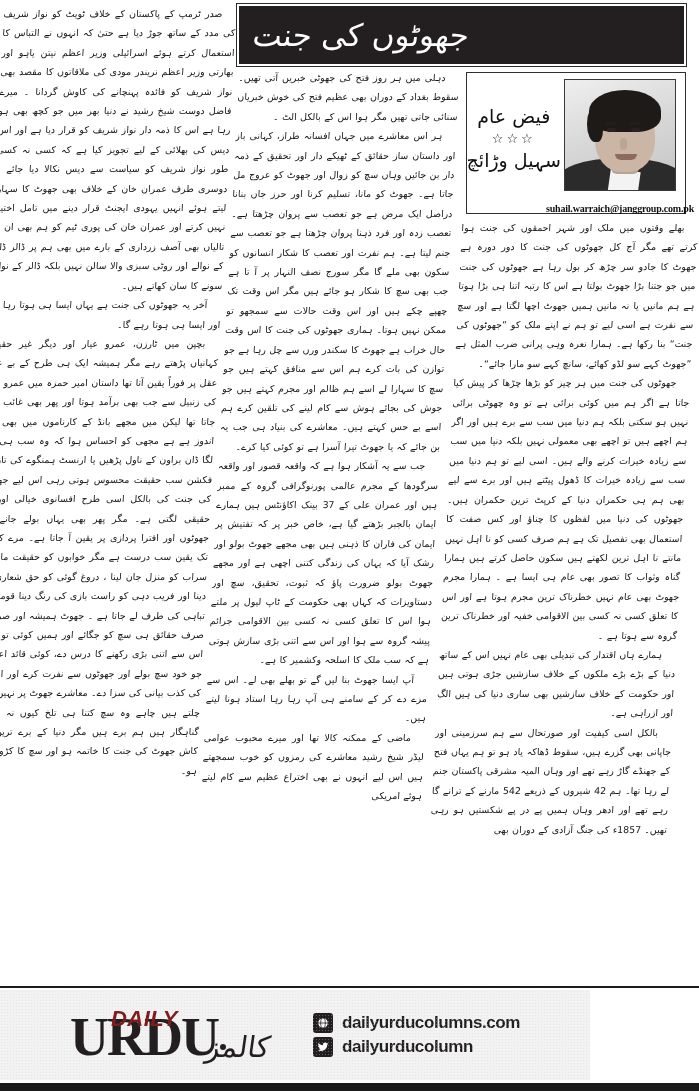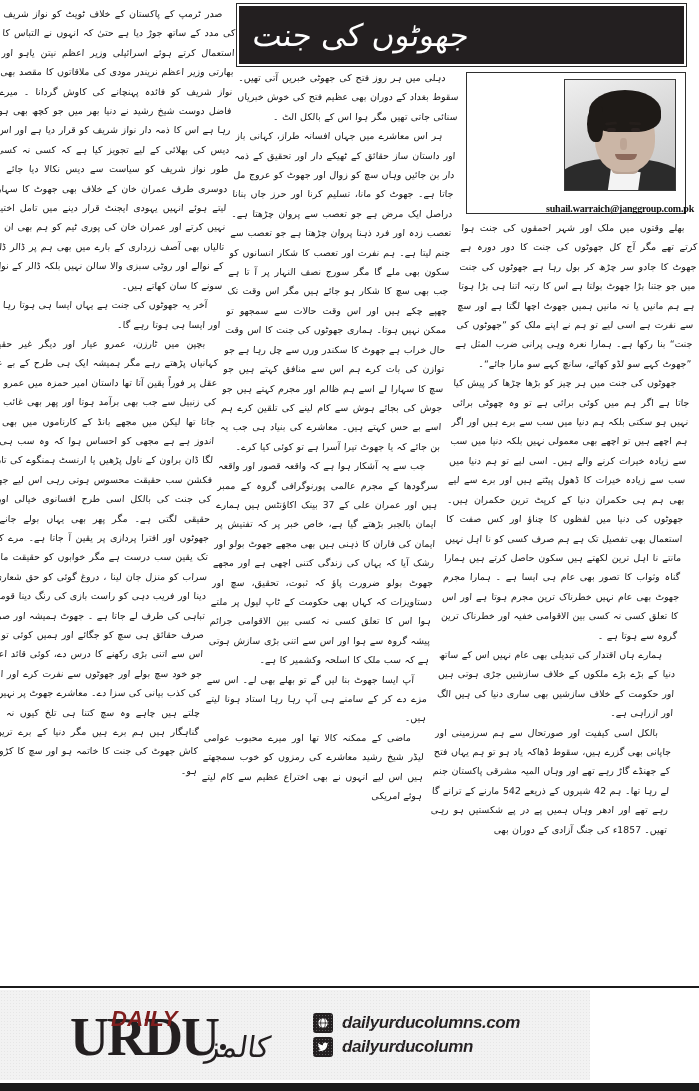--- a/index.html
+++ b/index.html
@@ -154,21 +154,21 @@
     font-size:29px;color:#231f20;direction:rtl;line-height:1;
     transform:skewX(-8deg);
   }
   .logo .dot{
     position:absolute;left:150px;bottom:16px;width:6px;height:6px;
     background:#231f20;border-radius:50%;
   }
 
   
   .social{display:flex;flex-direction:column;gap:4px;}
-  .social-row{display:flex;align-items:center;gap:9px;font-style:italic;}
+  .social-row{display:flex;align-items:center;gap:9px;}
   .sicon{
     width:20px;height:20px;background:#231f20;border-radius:3px;
     display:flex;align-items:center;justify-content:center;flex:0 0 auto;
   }
   .sicon svg{display:block;}
   .shandle{
     font-family:"Liberation Sans","DejaVu Sans",sans-serif;
     font-weight:bold;font-size:17px;letter-spacing:-.4px;color:#231f20;
     line-height:1.05;white-space:nowrap;
   }
@@ -226,20 +226,25 @@
           <div class="browR"></div>
         <div class="eyeL"></div>
           <div class="eyeR"></div>
         <div class="nose"></div>
         <div class="mouth"></div>
         <div class="grain"></div>
       </div>
       <div class="email">suhail.warraich@janggroup.com.pk</div>
     </div>
 
+    <div class="byline-meta">
+      <div class="kicker">فیض عام</div>
+      <div class="stars">☆☆☆</div>
+      <div class="author">سہیل وڑائچ</div>
+    </div>
   </div>
 
   <div class="footer-rule"></div>
 
   <div class="footer">
     <div class="footer-grain"></div>
 
     <div class="logo">
       <div class="lockup">
         <span class="word-urdu">URDU</span>

